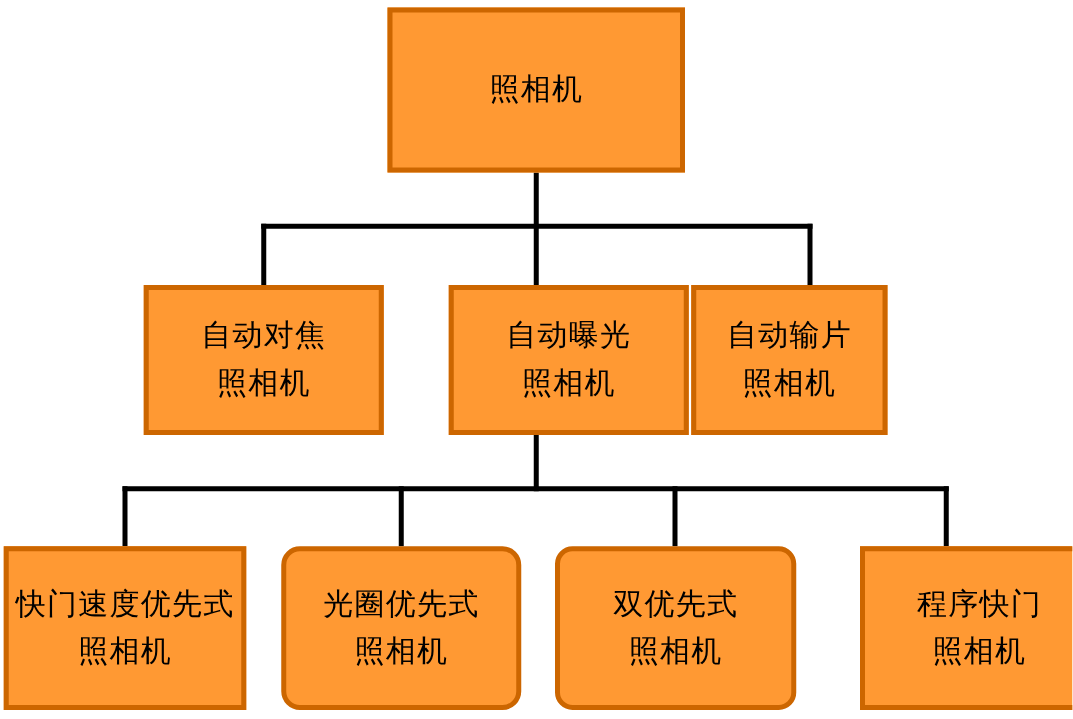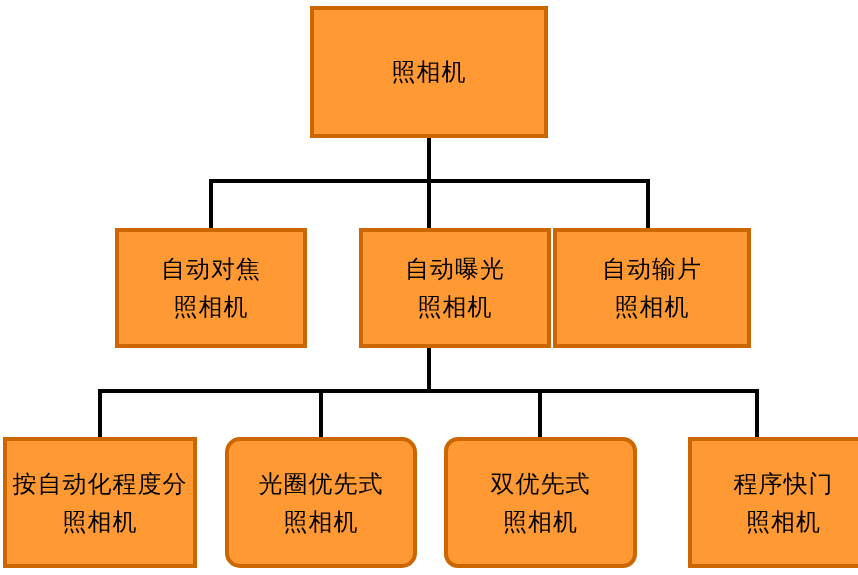--- a/index.html
+++ b/index.html
@@ -33,21 +33,21 @@
   }
   .node-line{line-height:38px;white-space:nowrap;}
   .node.root .node-line{line-height:44px;}
   .accent{color:var(--accent-text,#FF0000);}
   .conn{position:absolute;background:var(--connector,#000);}
   
   .n-root{left:310px;top:6px;width:238px;height:132px;}
   
   .n-l2-0{left:115px;top:228px;width:192px;height:120px;}
   .n-l2-1{left:333px;top:228px;width:192px;height:120px;margin-left:26px;}
-  .n-l2-2{left:553px;top:228px;width:198px;height:120px;}
+  .n-l2-2{left:553px;top:228px;width:157px;height:120px;}
   
   .n-l3-0{left:3px;top:437px;width:194px;height:131px;}
   .n-l3-1{left:225px;top:437px;width:192px;height:131px;border-radius:15px;}
   .n-l3-2{left:444px;top:437px;width:193px;height:131px;border-radius:14px;}
   .n-l3-3{left:662px;top:437px;width:191px;height:131px;margin-left:26px;}
   
   .c-v-root{left:427px;top:138px;width:4px;height:90px;}
   .c-h-1{left:209px;top:179px;width:441px;height:4px;}
   .c-v-l2-0{left:209px;top:179px;width:4px;height:49px;}
   .c-v-l2-2{left:646px;top:179px;width:4px;height:49px;}
@@ -86,21 +86,21 @@
   <div class="node n-l2-1">
     <div class="node-line">自动曝光</div>
     <div class="node-line">照相机</div>
   </div>
   <div class="node n-l2-2">
     <div class="node-line">自动输片</div>
     <div class="node-line">照相机</div>
   </div>
 
   <div class="node n-l3-0">
-    <div class="node-line">按自动化程度分</div>
+    <div class="node-line">快门速度优先式</div>
     <div class="node-line">照相机</div>
   </div>
   <div class="node n-l3-1">
     <div class="node-line">光圈优先式</div>
     <div class="node-line">照相机</div>
   </div>
   <div class="node n-l3-2">
     <div class="node-line">双优先式</div>
     <div class="node-line">照相机</div>
   </div>

